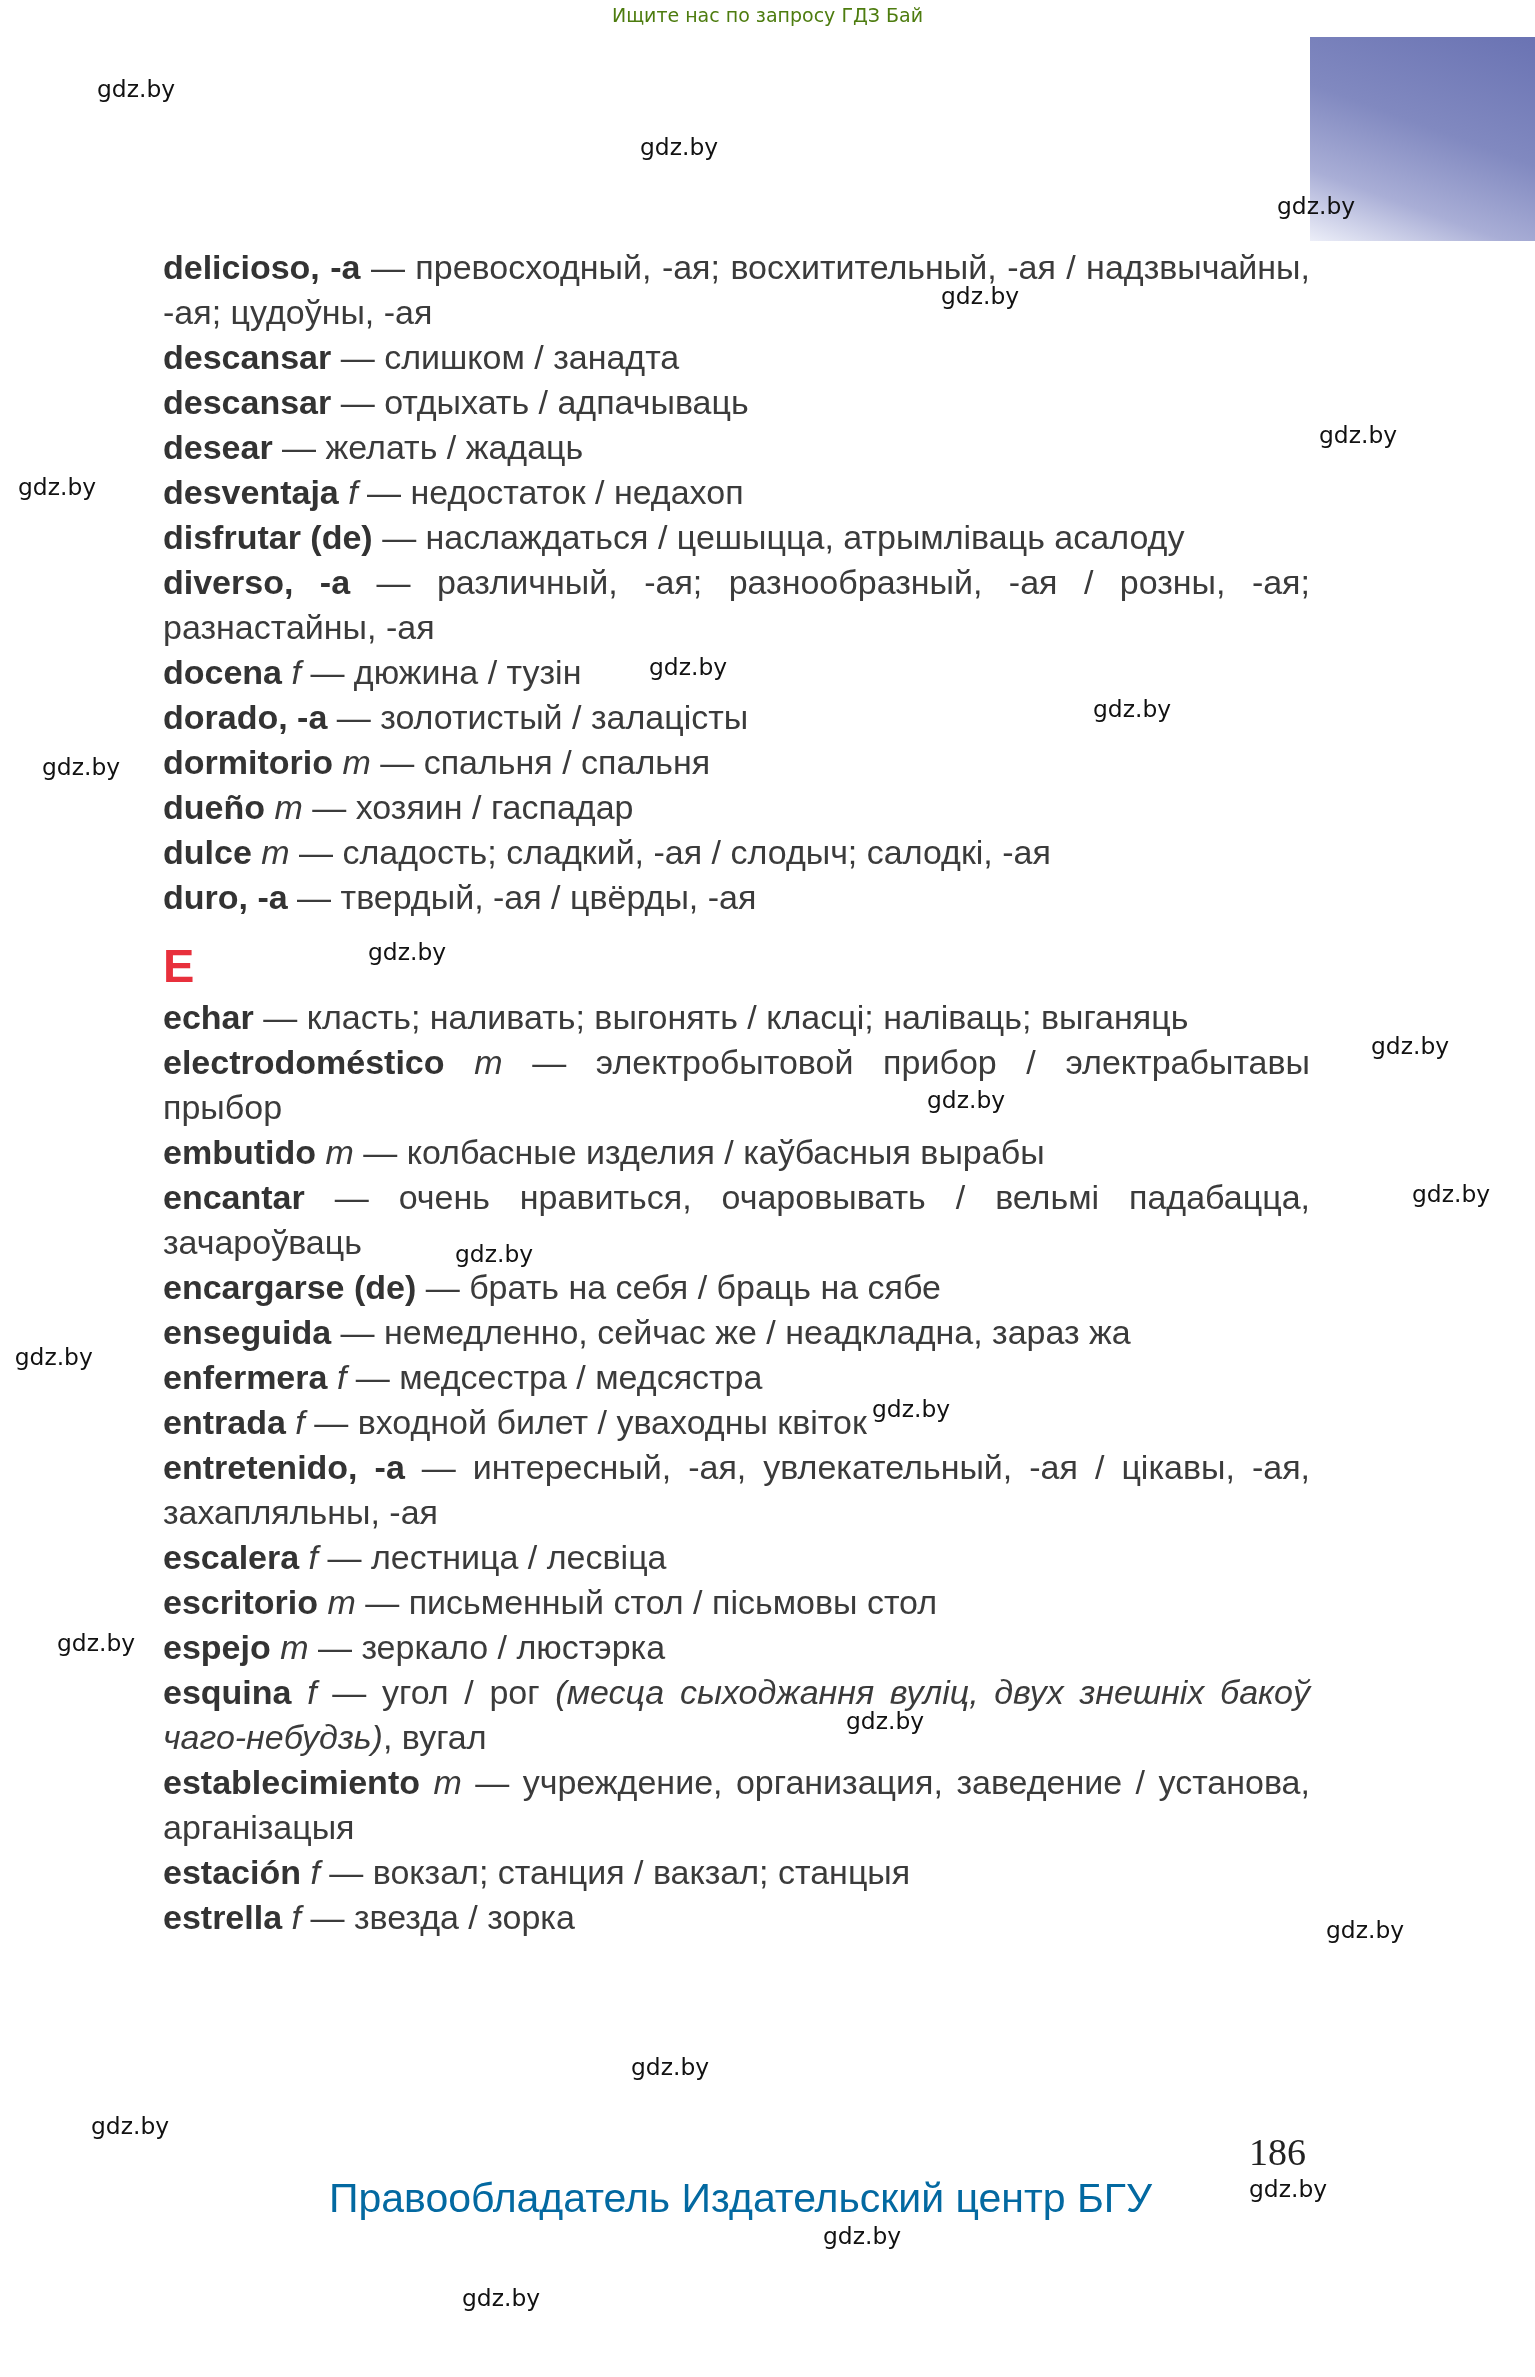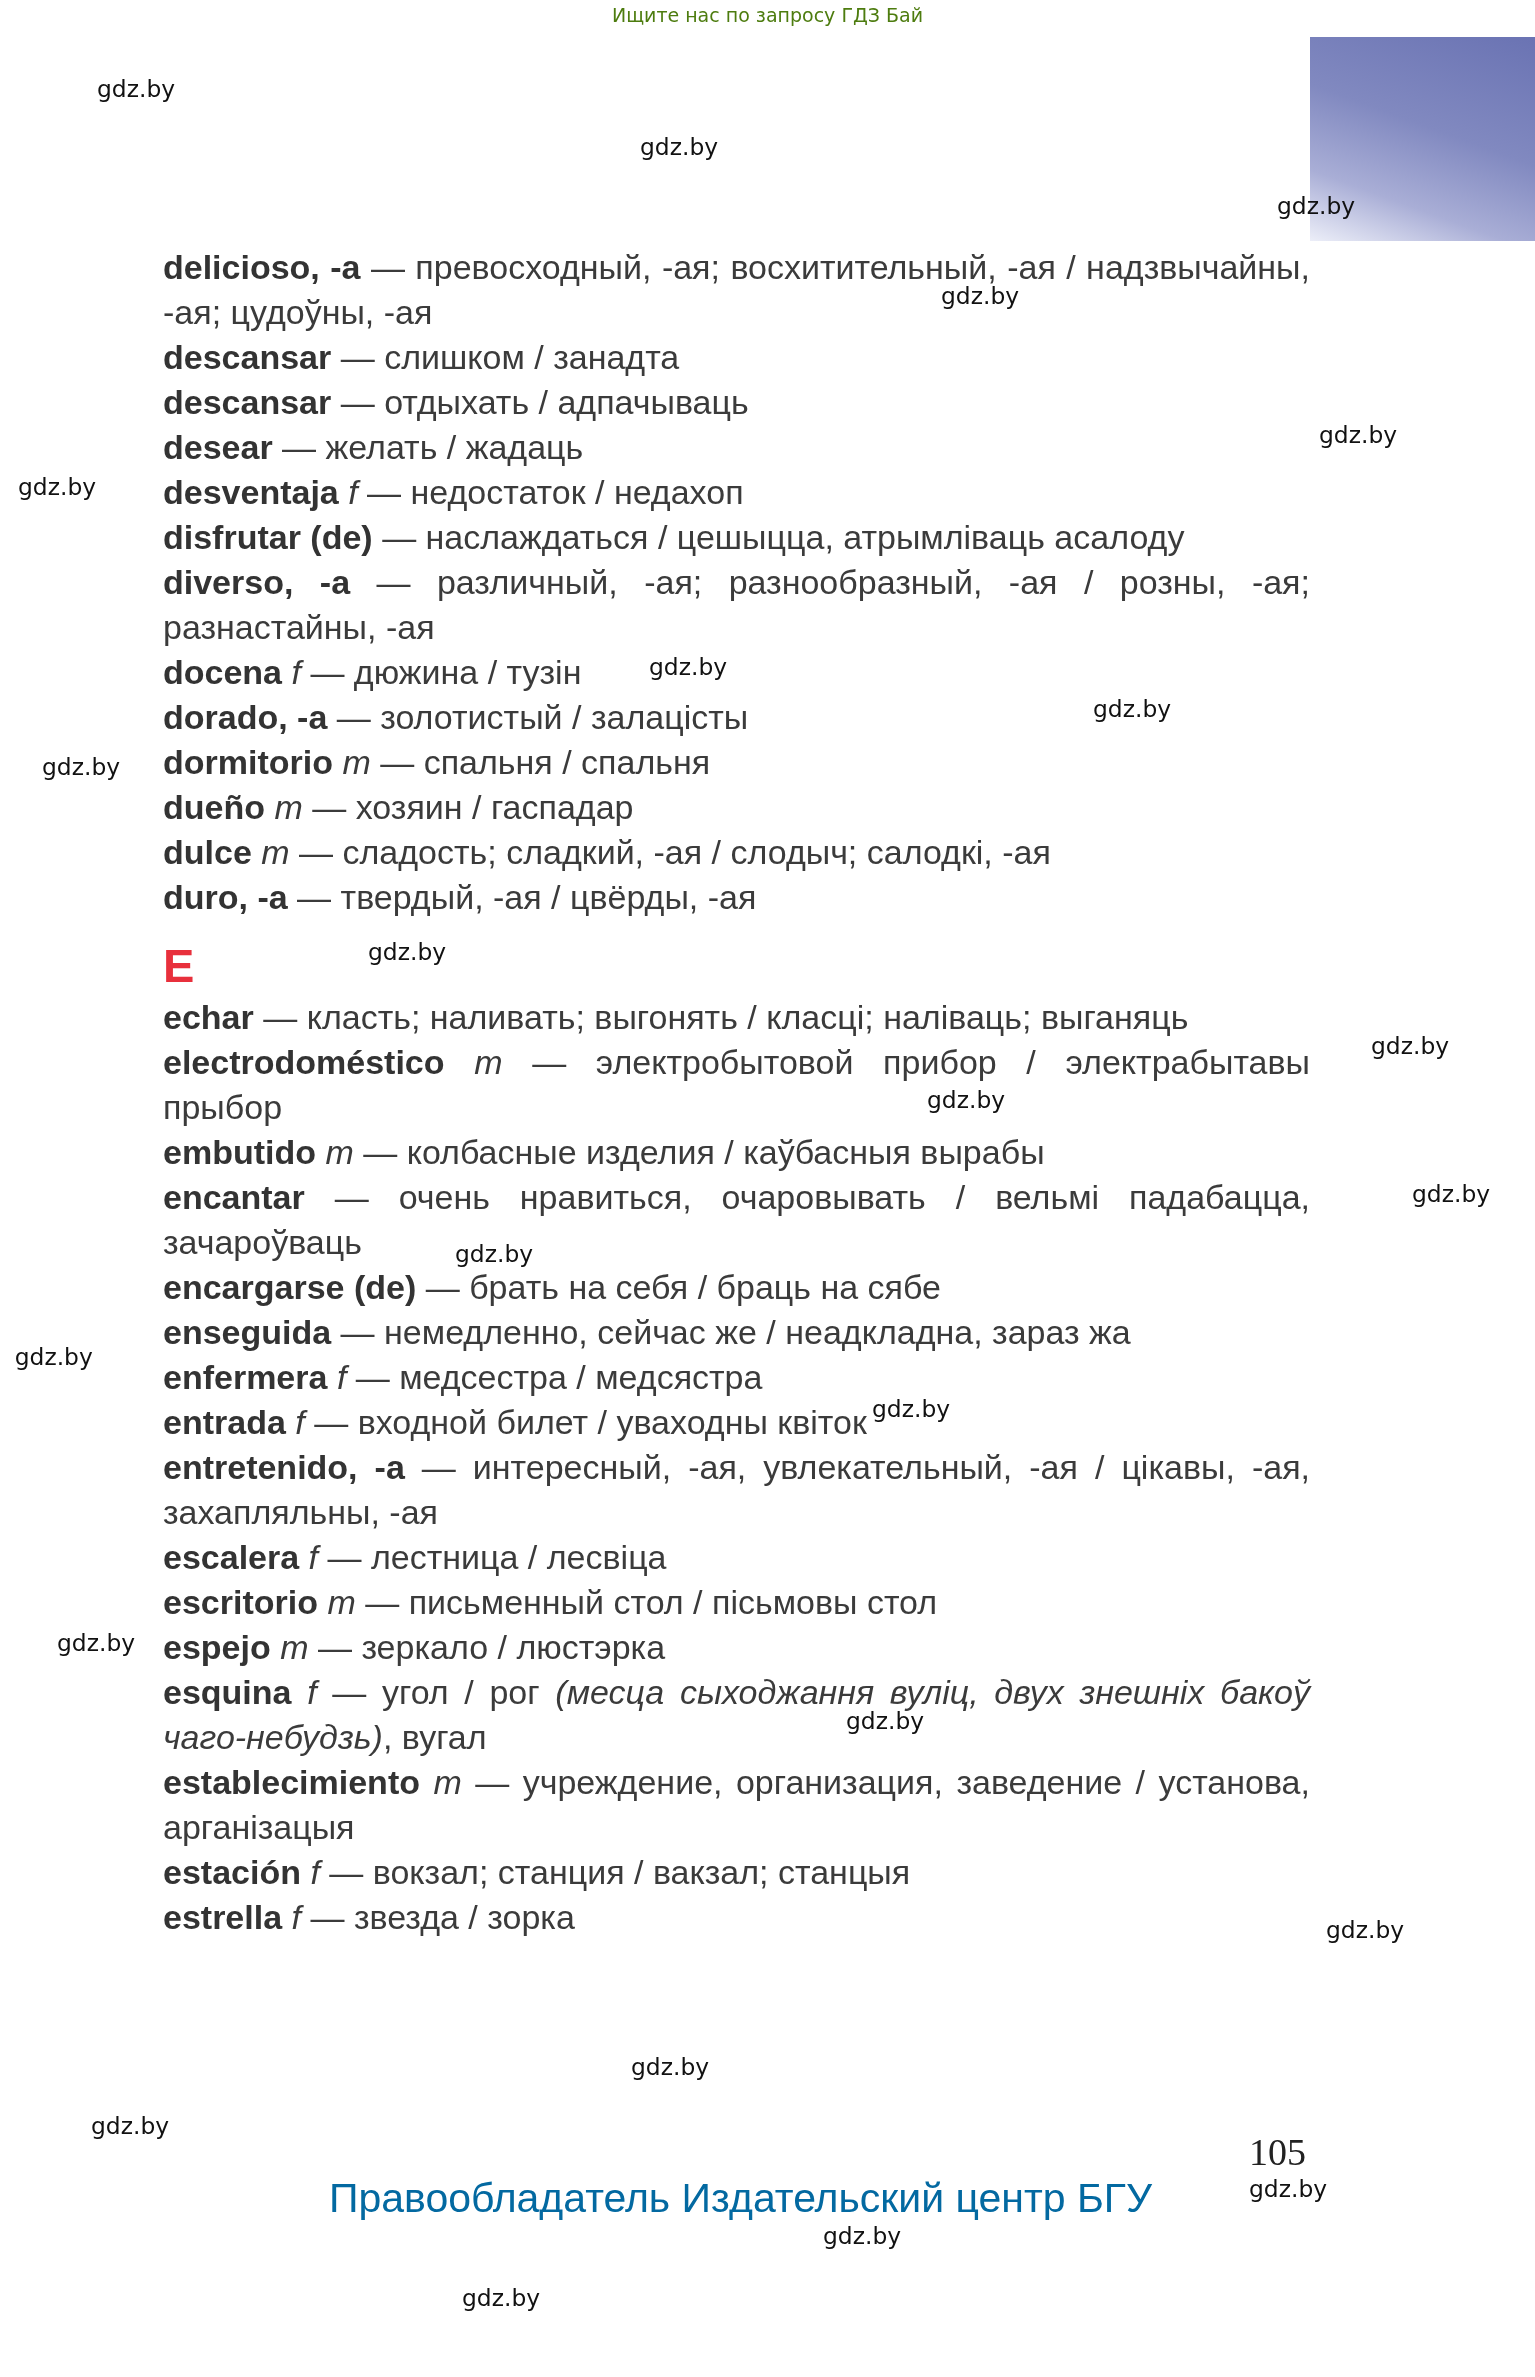--- a/index.html
+++ b/index.html
@@ -107,19 +107,19 @@
     <div class="entry"><span class="term">escalera</span> <span class="gender">f</span> — <span>лестница / лесвіца</span></div>
     <div class="entry"><span class="term">escritorio</span> <span class="gender">m</span> — <span>письменный стол / пісьмовы стол</span></div>
     <div class="entry"><span class="term">espejo</span> <span class="gender">m</span> — <span>зеркало / люстэрка</span></div>
     <div class="entry"><span class="term">esquina</span> <span class="gender">f</span> — <span>угол / рог</span> <span class="note">(месца сыходжання вуліц, двух знешніх бакоў чаго-небудзь)</span><span>, вугал</span></div>
     <div class="entry"><span class="term">establecimiento</span> <span class="gender">m</span> — <span>учреждение, организация, заведение / установа, арганізацыя</span></div>
     <div class="entry"><span class="term">estación</span> <span class="gender">f</span> — <span>вокзал; станция / вакзал; станцыя</span></div>
     <div class="entry"><span class="term">estrella</span> <span class="gender">f</span> — <span>звезда / зорка</span></div>
   </div>
 </div>
 
-<div class="page-number">105</div>
+<div class="page-number">186</div>
 <div class="copyright">Правообладатель Издательский центр БГУ</div>
 
 <div class="bottom-links">
   <span>gdz by</span><span class="sep">//</span><span>гдз бай</span><span class="sep">//</span><span>гдз by</span>
 </div>
 
 
 </body></html>

